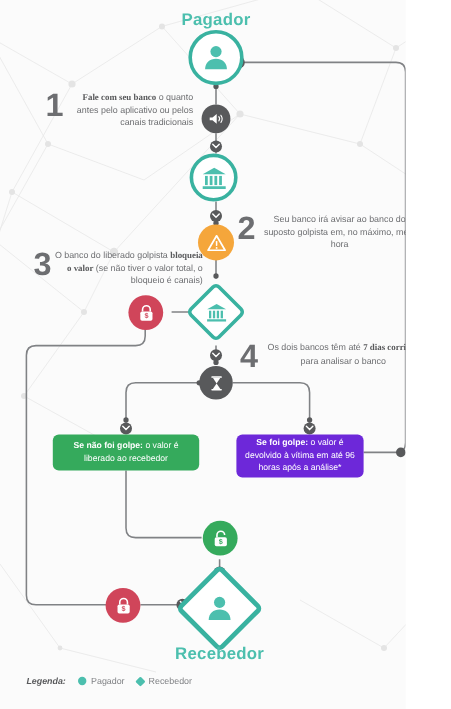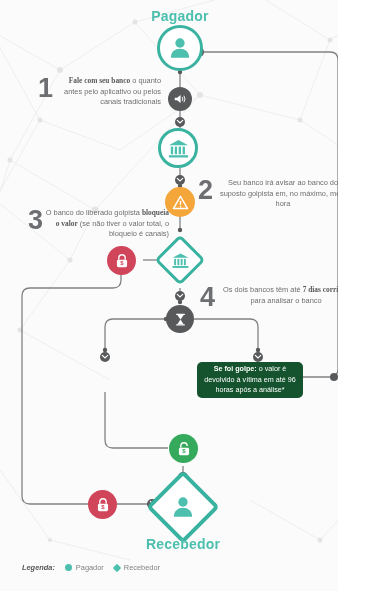--- a/index.html
+++ b/index.html
@@ -106,21 +106,21 @@
     line-height: 1.5;
     text-align: center;
     display: flex;
     align-items: center;
     justify-content: center;
     padding: 5px 7px;
     box-sizing: border-box;
   }
   .outcome b { font-weight: bold; }
   .outcome-green { background: #35aa5c; }
-  .outcome-red   { background: #14532d; justify-content: flex-end; }
+  .outcome-red   { background: #6d28d9; justify-content: flex-end; }
 
   
   #legend {
     position: absolute;
     left: 22px;
     top: 563px;
     display: flex;
     align-items: center;
     gap: 6px;
     font-size: 7.4px;
@@ -327,20 +327,25 @@
     </svg>
   </div>
 
   <div class="step step-right" style="left:200px; top:285px; width:152px;">
     <div class="step-num">4</div>
     <div class="step-text">
       <span>Os dois bancos têm até </span><b>7 dias corridos</b><span> para analisar o banco</span>
     </div>
   </div>
 
+  <div class="outcome outcome-green" style="left:44px; top:362px; width:122px; height:30px;">
+    <div>
+      <b>Se não foi golpe:</b><span> o valor é liberado ao recebedor</span>
+    </div>
+  </div>
 
   <div class="outcome outcome-red" style="left:197px; top:362px; width:106px; height:36px;">
     <div>
       <b>Se foi golpe:</b><span> o valor é devolvido à vítima em até 96 horas após a análise*</span>
     </div>
   </div>
 
   <div class="node circle-solid" style="left:169px; top:434px; width:29px; height:29px; background:#35aa5c;">
     <svg width="16" height="16" viewBox="0 0 24 24">
       <path d="M7.2 10 L7.2 7.4 A4.8 4.8 0 0 1 16.8 7.4" fill="none" stroke="#ffffff" stroke-width="2"></path>

